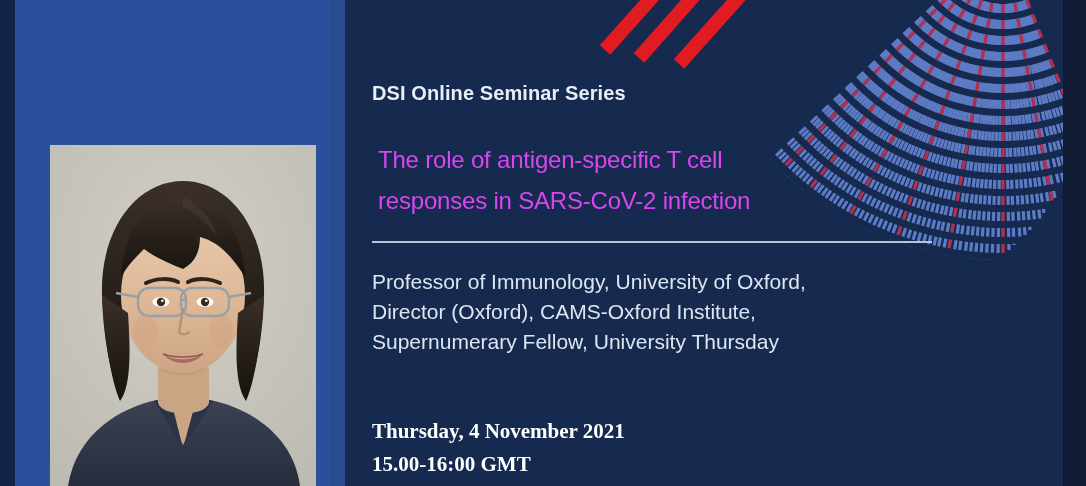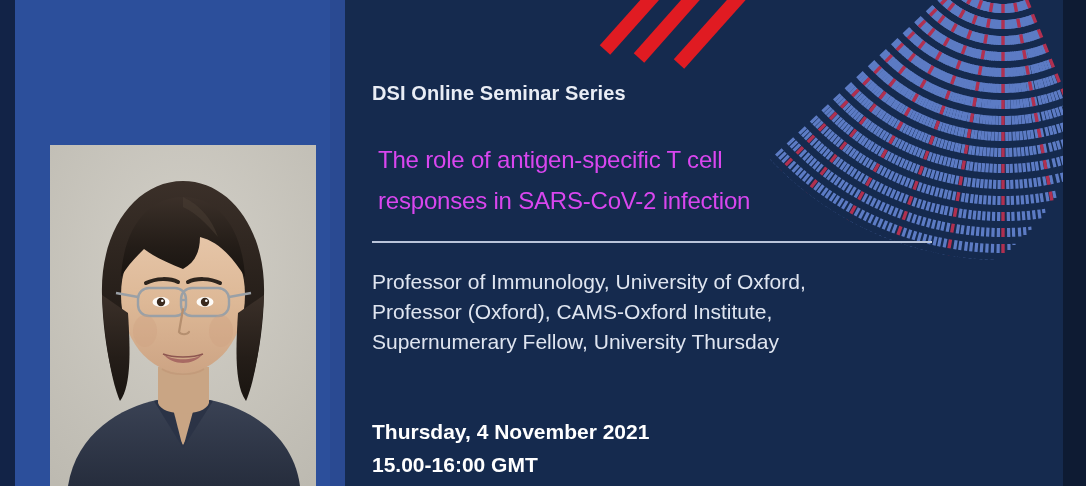--- a/index.html
+++ b/index.html
@@ -65,21 +65,21 @@
     position:absolute;top:267px;left:0;width:580px;
     font-size:21px;line-height:30px;font-weight:400;
     color:#dfe5f0;
   }
   .speaker .ln{display:block;white-space:nowrap;}
   .when{
     position:absolute;top:415px;left:0;width:580px;
     font-size:21px;line-height:33px;font-weight:600;
     color:#ffffff;
   }
-  .when .ln{display:block;white-space:nowrap;}
+  .when .ln{display:block;white-space:nowrap;font-family:Liberation Serif, serif;}
 </style>
 </head>
 <body>
 
 <div id="poster">
 
   <div class="left-panel">
     <div class="left-inner-shade"></div>
   </div>
   <div class="left-edge-navy"></div>
@@ -262,21 +262,21 @@
 
     <div class="title">
       <span class="ln">The role of antigen-specific T cell</span>
       <span class="ln">responses in SARS-CoV-2 infection</span>
     </div>
 
     <div class="rule"></div>
 
     <div class="speaker">
       <span class="ln">Professor of Immunology, University of Oxford,</span>
-      <span class="ln">Professor (Oxford), CAMS-Oxford Institute,</span>
+      <span class="ln">Director (Oxford), CAMS-Oxford Institute,</span>
       <span class="ln">Supernumerary Fellow, University Thursday</span>
     </div>
 
     <div class="when">
       <span class="ln">Thursday, 4 November 2021</span>
       <span class="ln">15.00-16:00 GMT</span>
     </div>
 
   </div>
 </div>

